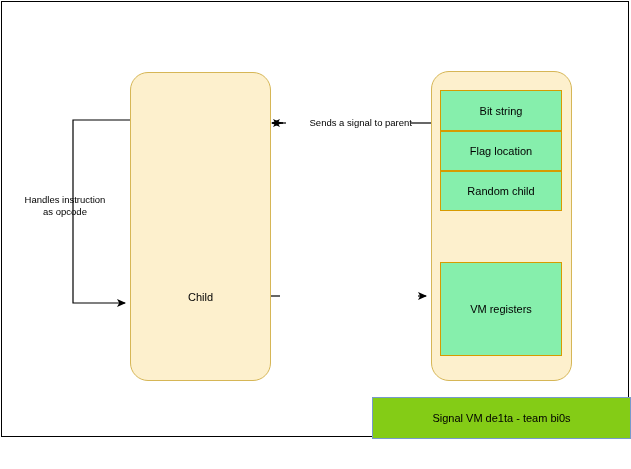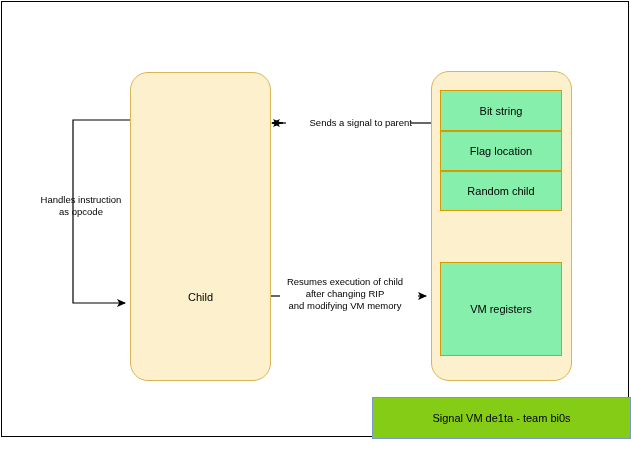--- a/index.html
+++ b/index.html
@@ -97,21 +97,21 @@
   .edge-label {
     position: absolute;
     font-size: 9.5px;
     line-height: 12px;
     color: #000000;
     text-align: center;
     white-space: pre;
     background: transparent;
   }
   #label-opcode {
-    left: 16px;
+    left: 0;
     top: 194px;
     width: 130px;
   }
   #label-signal {
     left: 286px;
     top: 117px;
     width: 126px;
     text-align: right;
   }
   #label-resume {
@@ -186,19 +186,16 @@
 
   <div class="mem-box" id="mem-random-str">Random child</div>
 
   <div class="mem-box" id="mem-vm-registers">VM registers</div>
 
   <div class="edge-label" id="label-opcode">Handles instruction
 as opcode</div>
 
   <div class="edge-label" id="label-signal">Sends a signal to parent</div>
 
-  <div class="edge-label" id="label-resume">Resumes execution of child
-after changing RIP
-and modifying VM memory</div>
 
   <div id="footer-banner">Signal VM de1ta - team bi0s</div>
 
 </div>
 
 </body></html>

